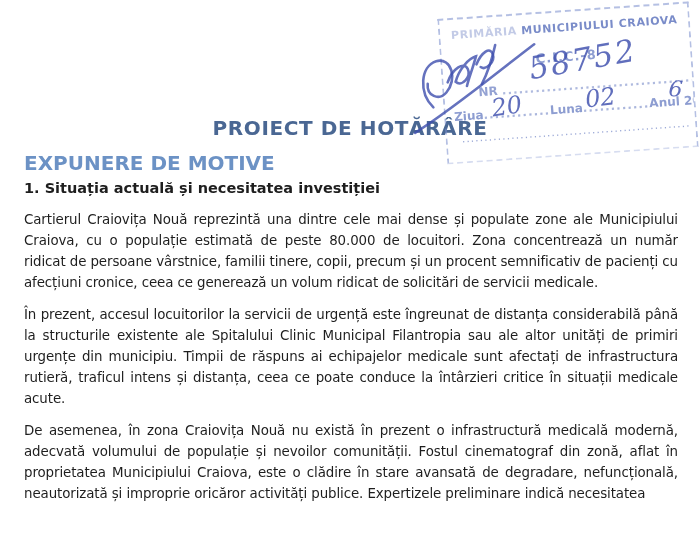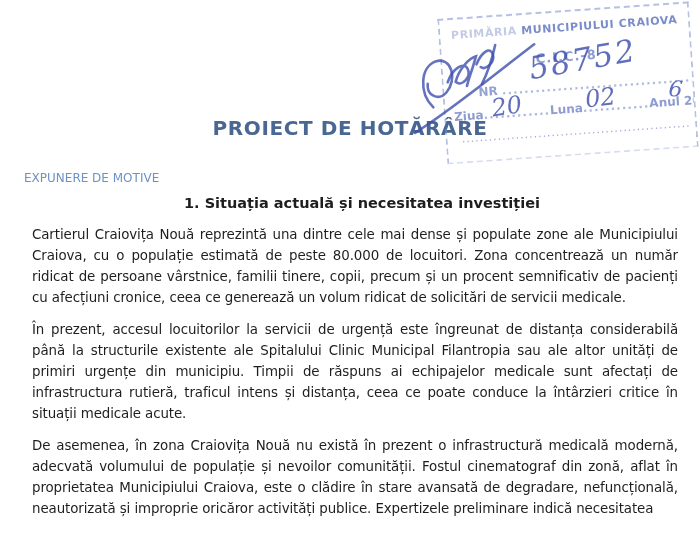--- a/index.html
+++ b/index.html
@@ -28,38 +28,37 @@
   }
   .doc-initiator {
     margin: 4px 0 0 0;
     text-align: center;
     font-size: 16px;
     line-height: 22px;
     font-weight: bold;
     color: var(--body_text, #1e1e1e);
   }
   .section-heading {
-    margin: 29px 0 0 24px;
-    font-size: 12px;
+    margin: 14px 0 0 24px;
+    font-size: 20px;
     line-height: 19px;
-    font-weight: normal;
+    font-weight: bold;
     color: var(--heading_blue, #6c92c5);
   }
   .subsection-heading {
     margin: 5px 0 0 24px;
     font-size: 14.5px;
     line-height: 20px;
     font-weight: bold;
     color: var(--body_text, #1e1e1e);
-    text-align: center;
   }
 
   
   .body-par {
-    margin: 11px 22px 0 32px;
+    margin: 11px 22px 0 24px;
     text-align: justify;
     font-size: 13.4px;
     line-height: 21px;
     color: var(--body_text, #1e1e1e);
     letter-spacing: -0.1px;
   }
 
   
   .stamp {
     position: absolute;

